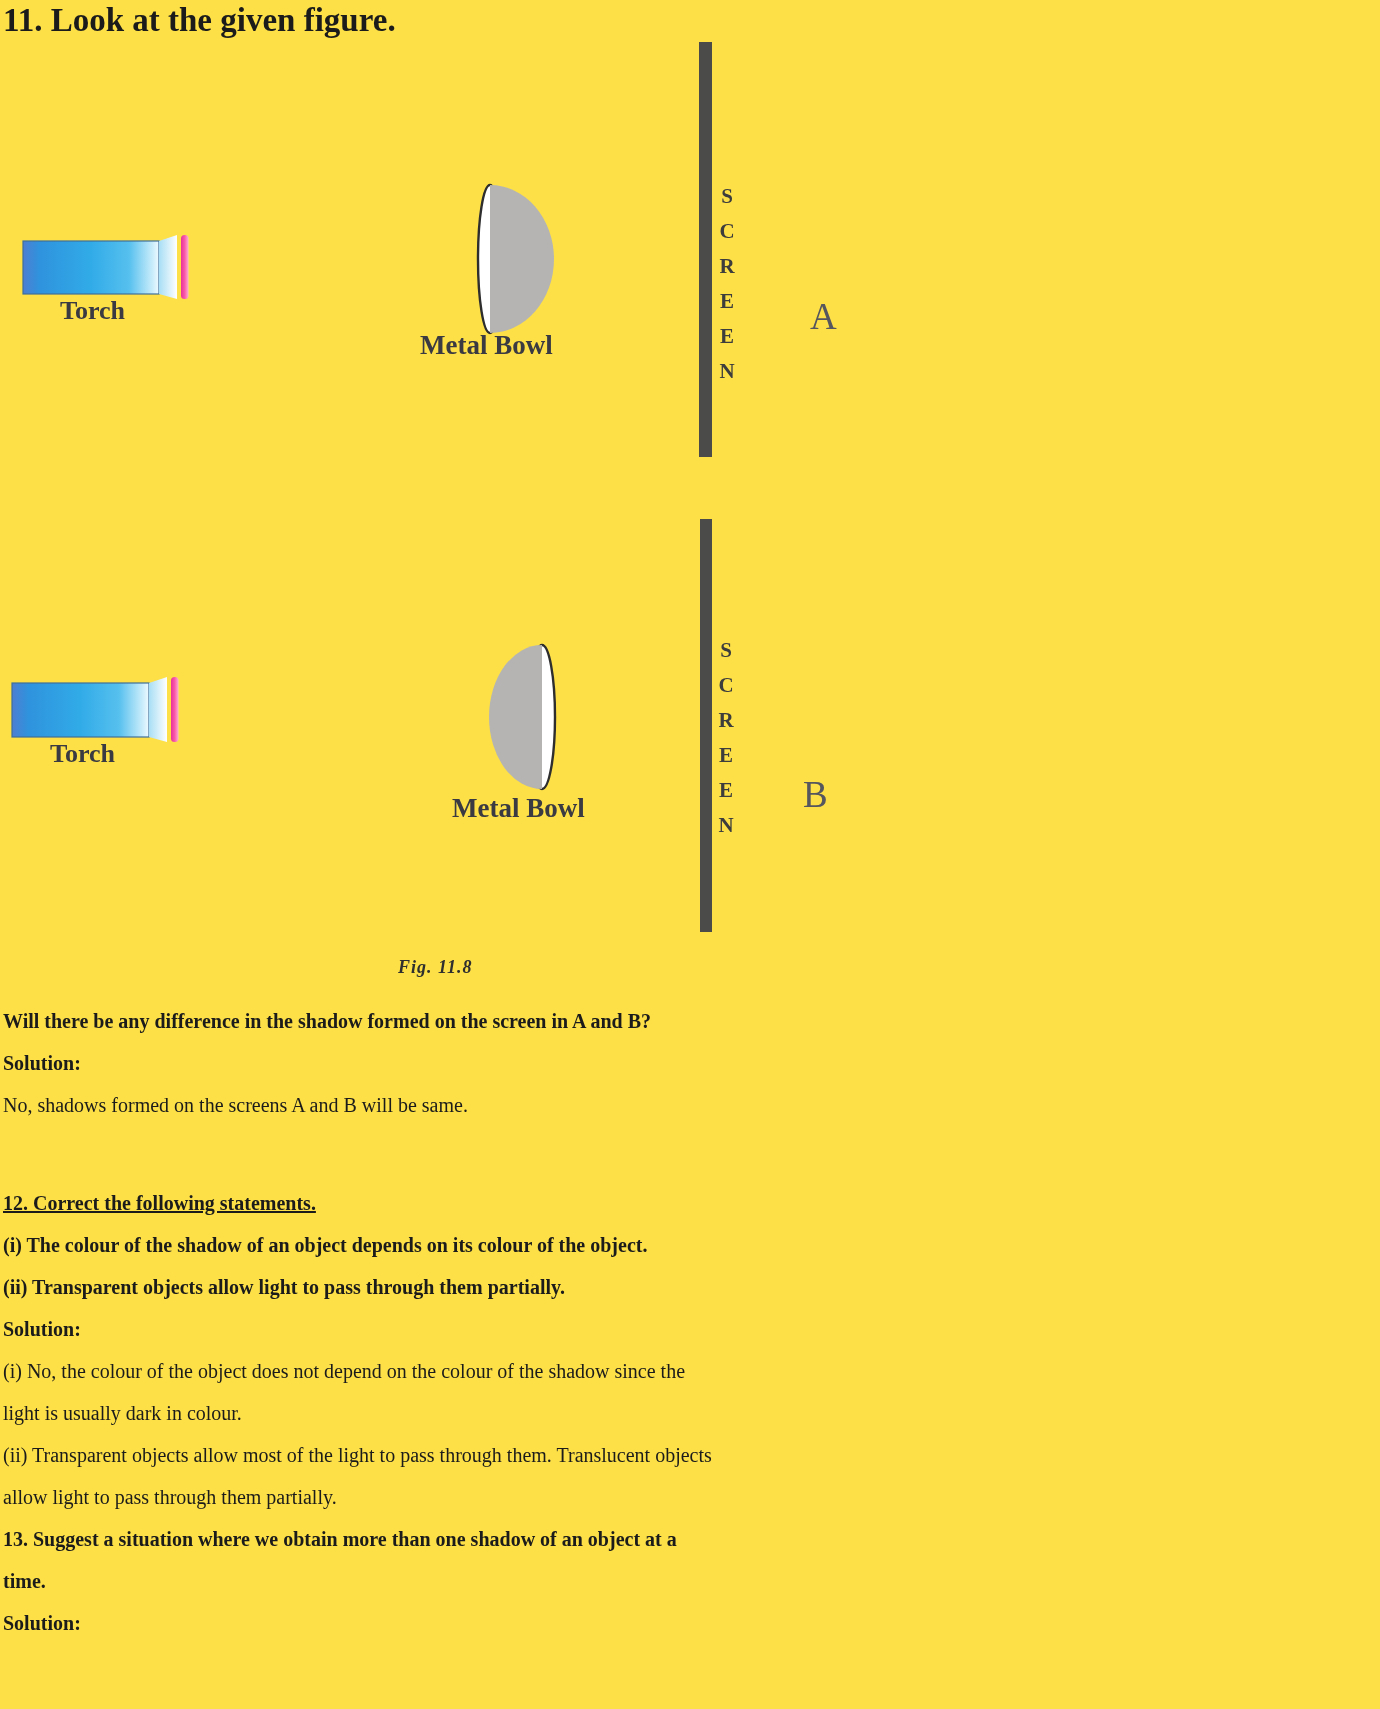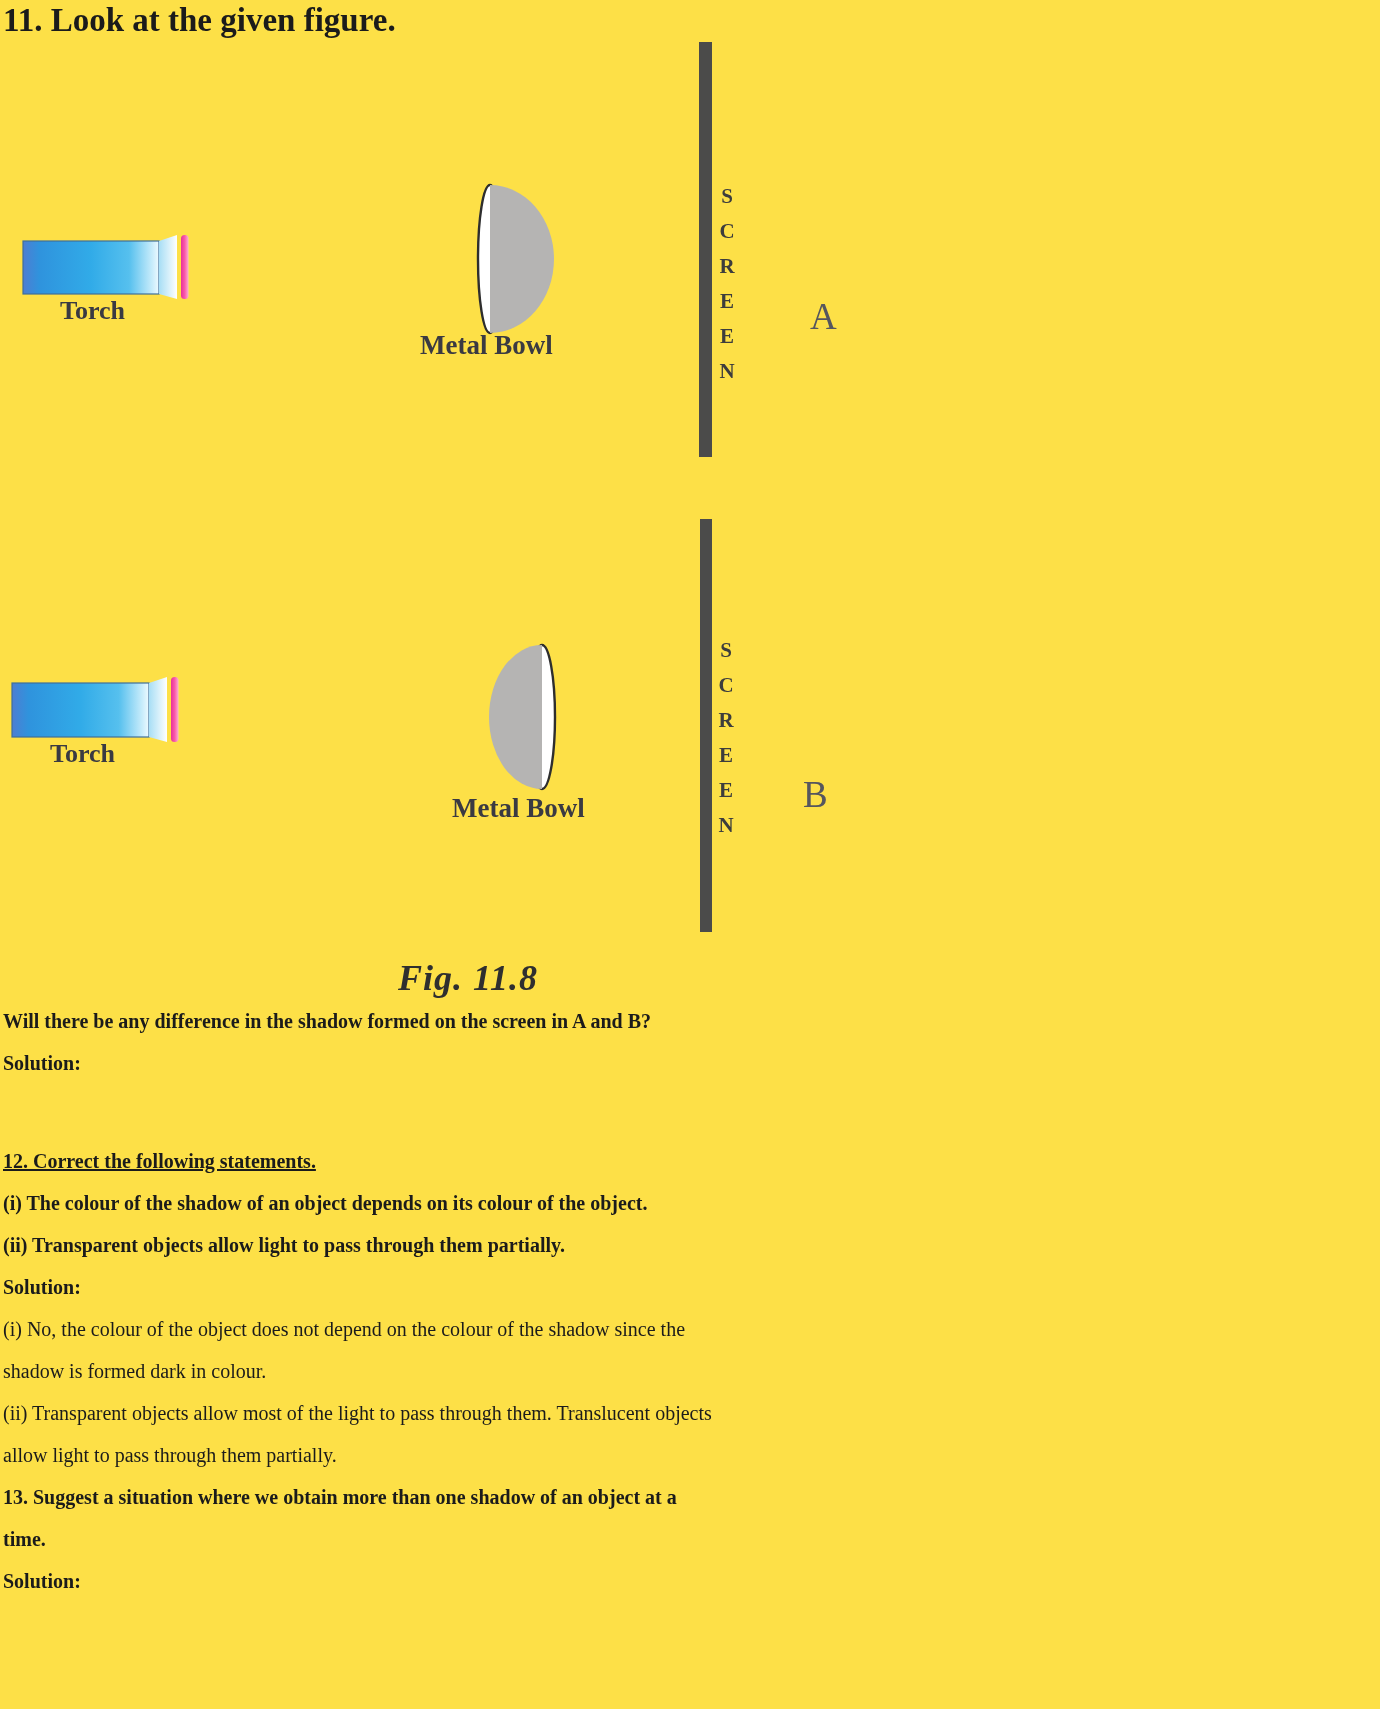--- a/index.html
+++ b/index.html
@@ -49,21 +49,21 @@
   .part-label{
     font-weight:bold;
     font-size:26px;
     color:#3a3a42;
     white-space:nowrap;
     font-family:"Liberation Serif", serif;
   }
   #fig-caption{
     left:398px;top:957px;
     font-weight:bold;font-style:italic;
-    font-size:36px;color:#2f2f2f;
+    font-size:18px;color:#2f2f2f;
     letter-spacing:1px;
     white-space:nowrap;
   }
 </style>
 </head>
 <body>
 
 <div id="page">
 
   <div class="abs" id="doc-title">11. Look at the given figure.</div>
@@ -144,26 +144,27 @@
     <div class="abs screen-bar" style="left:700px;top:519px;height:413px;width:12px;"></div>
     <div class="abs screen-word" style="left:713px;top:638px;">SCREEN</div>
     <div class="abs variant-label" style="left:803px;top:773px;">B</div>
   </div>
 
   <div class="abs" id="fig-caption">Fig. 11.8</div>
 
   <div class="abs" id="text-block">
     <div class="tline b">Will there be any difference in the shadow formed on the screen in A and B?</div>
     <div class="tline b">Solution:</div>
+    <div class="tline">No, shadows formed on the screens A and B will be same.</div>
     <div class="tline b gap12">12. Correct the following statements.</div>
     <div class="tline b">(i) The colour of the shadow of an object depends on its colour of the object.</div>
     <div class="tline b">(ii) Transparent objects allow light to pass through them partially.</div>
     <div class="tline b">Solution:</div>
     <div class="tline">(i) No, the colour of the object does not depend on the colour of the shadow since the</div>
-    <div class="tline">shadow is formed dark in colour.</div>
+    <div class="tline">light is usually dark in colour.</div>
     <div class="tline">(ii) Transparent objects allow most of the light to pass through them. Translucent objects</div>
     <div class="tline">allow light to pass through them partially.</div>
     <div class="tline b gap13">13. Suggest a situation where we obtain more than one shadow of an object at a</div>
     <div class="tline b">time.</div>
     <div class="tline b">Solution:</div>
   </div>
 
 </div>
 
 </body></html>

